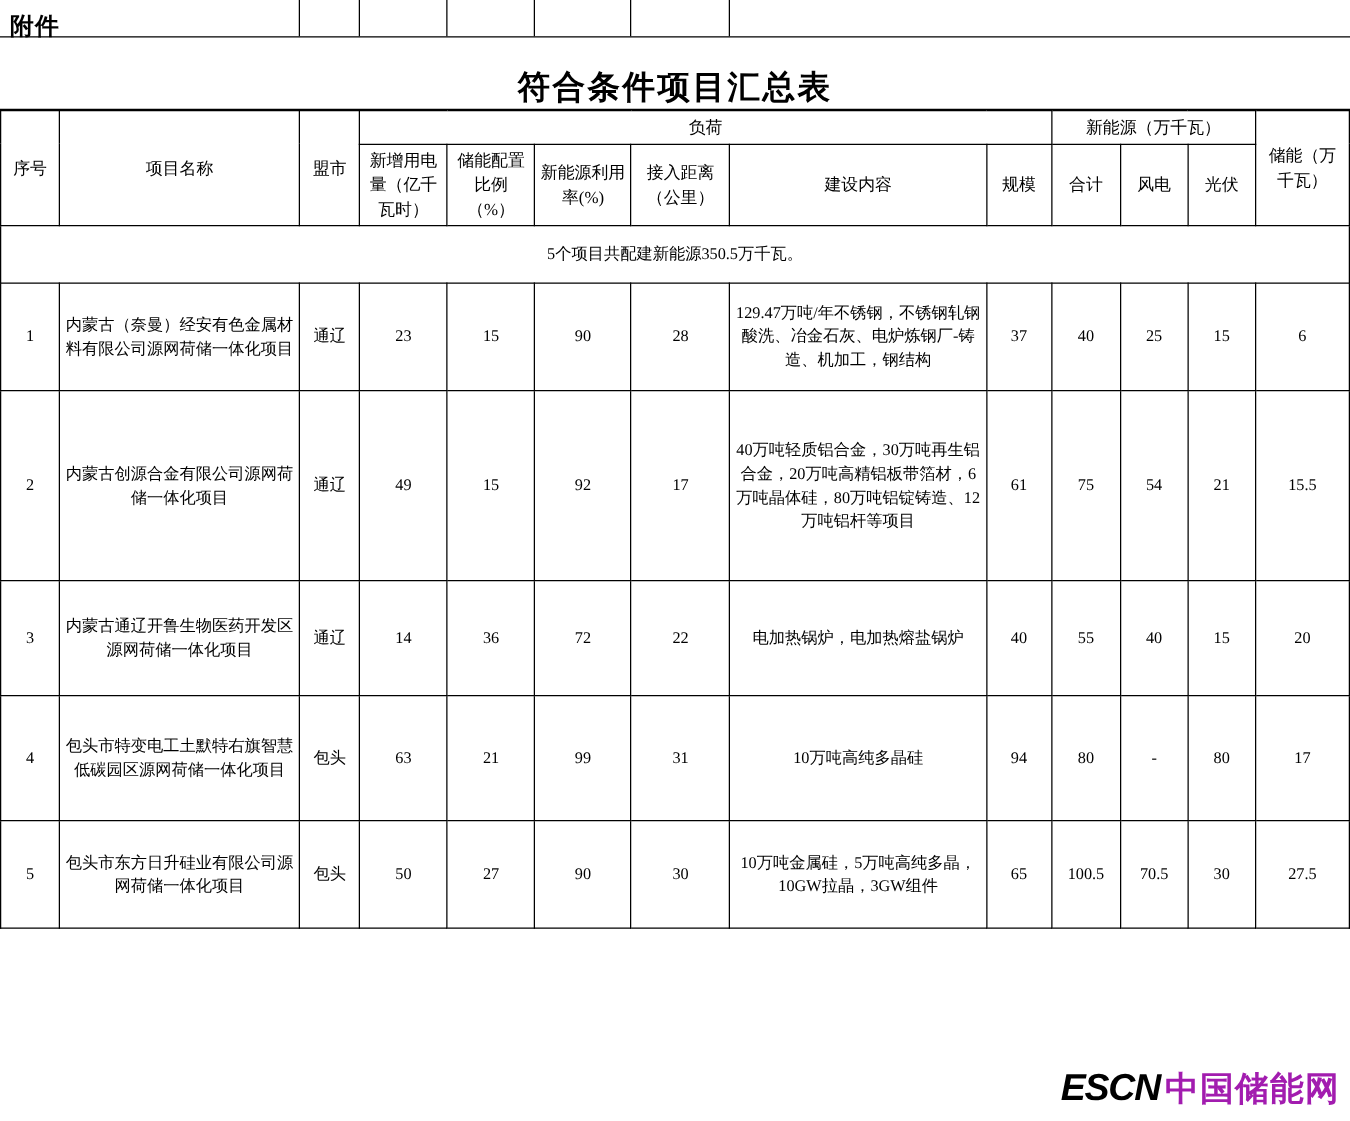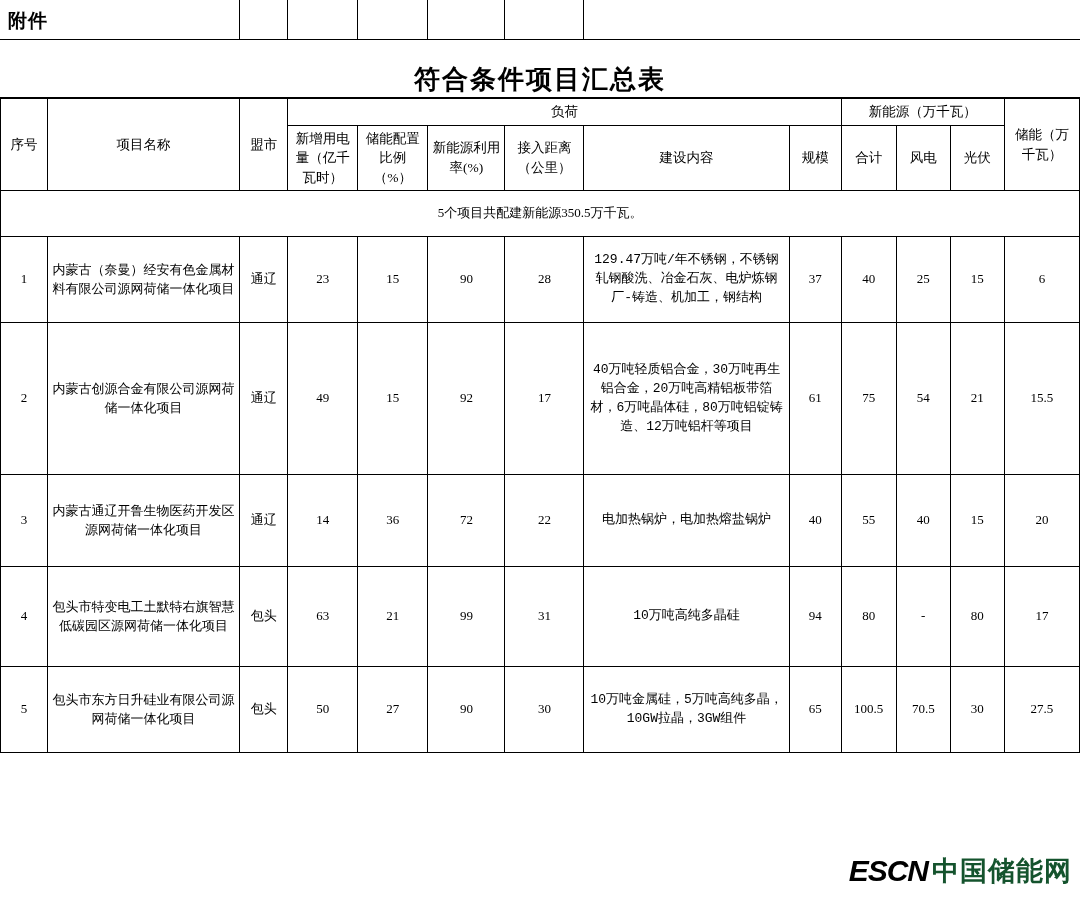--- a/index.html
+++ b/index.html
@@ -17,21 +17,21 @@
   }
   .page {
     width: 1080px;
     height: 897px;
     position: relative;
     box-sizing: border-box;
   }
 
   
   .toprow {
-    height: 40px;
+    height: 30px;
     border-bottom: 1px solid #000;
     position: relative;
     box-sizing: border-box;
   }
   .toprow .cellline {
     position: absolute;
     top: 0;
     bottom: 0;
     width: 1px;
     background: #000;
@@ -100,21 +100,20 @@
     padding-right: 10px;
     font-size: 13.5px;
     line-height: 1.65;
   }
   .content-cell {
     text-align: left;
     padding-left: 12px;
     padding-right: 12px;
     font-size: 13px;
     line-height: 1.7;
-    font-family: Liberation Mono, monospace;
   }
   .num-cell {
     font-size: 14px;
   }
 
   
   tr.r1 td { height: 86px; }
   tr.r2 td { height: 152px; }
   tr.r3 td { height: 92px; }
   tr.r4 td { height: 100px; }
@@ -133,21 +132,21 @@
   .wm-escn {
     font-size: 30px;
     font-weight: bold;
     font-style: italic;
     color: #000000;
     letter-spacing: -1px;
   }
   .wm-cn {
     font-size: 27px;
     font-weight: bold;
-    color: #14532d;
+    color: #a21caf;
     margin-left: 4px;
     letter-spacing: 1px;
   }
 </style>
 </head>
 <body>
 
 <div class="page">
 
   <div class="toprow">

